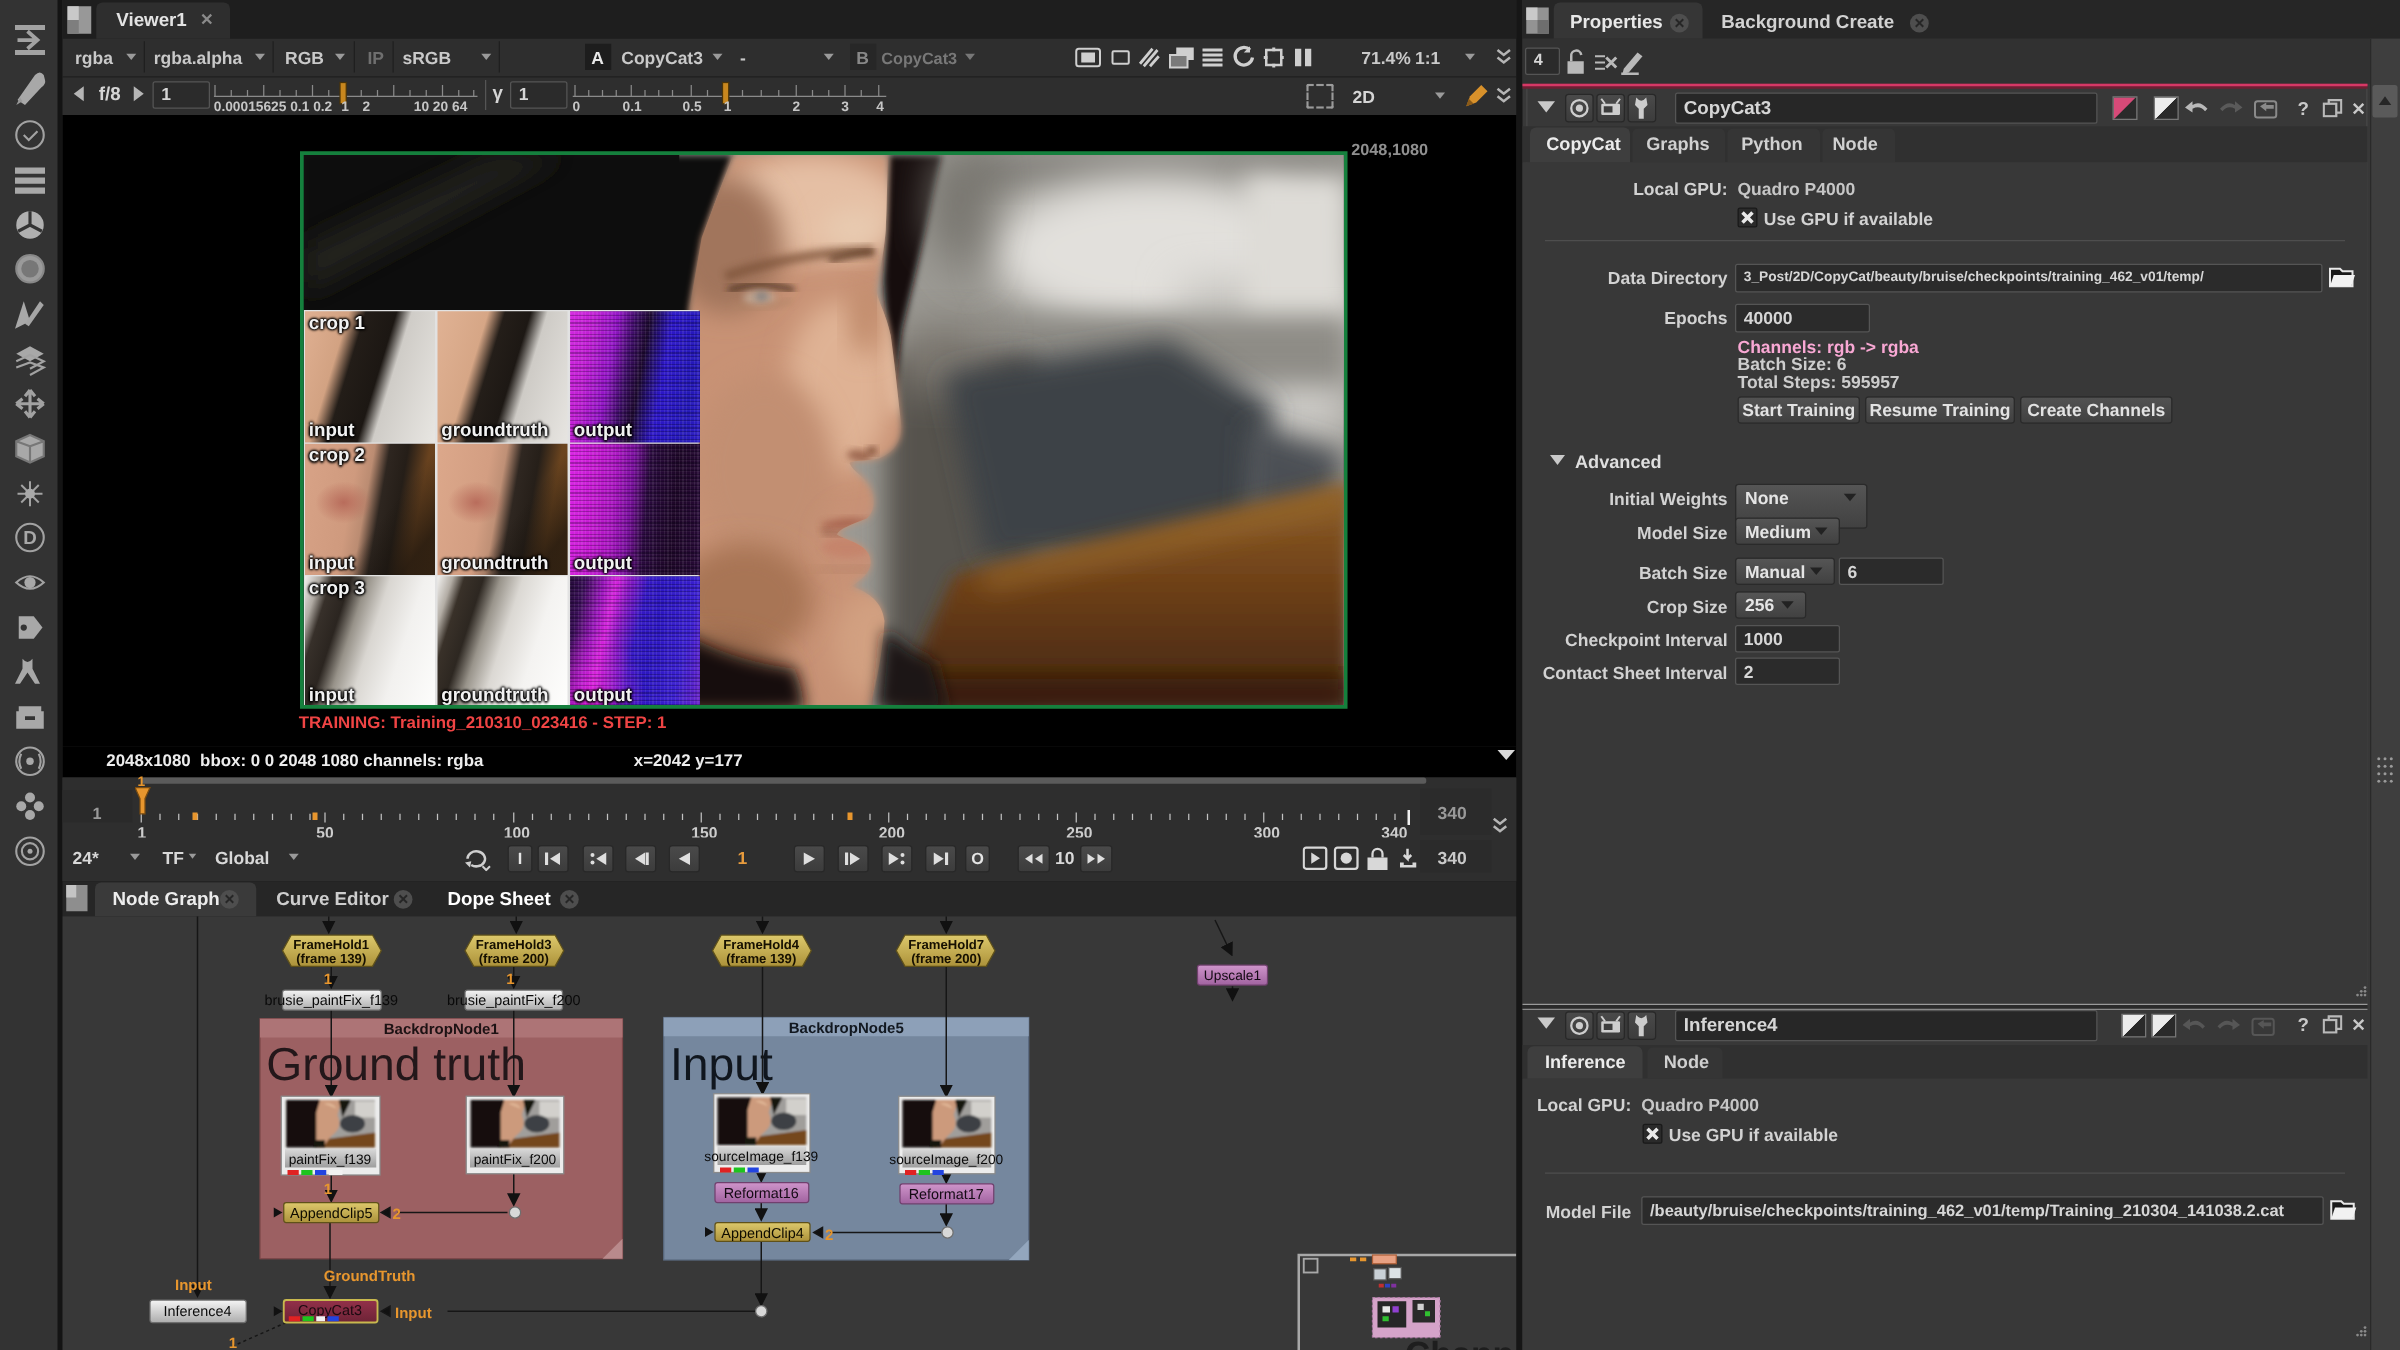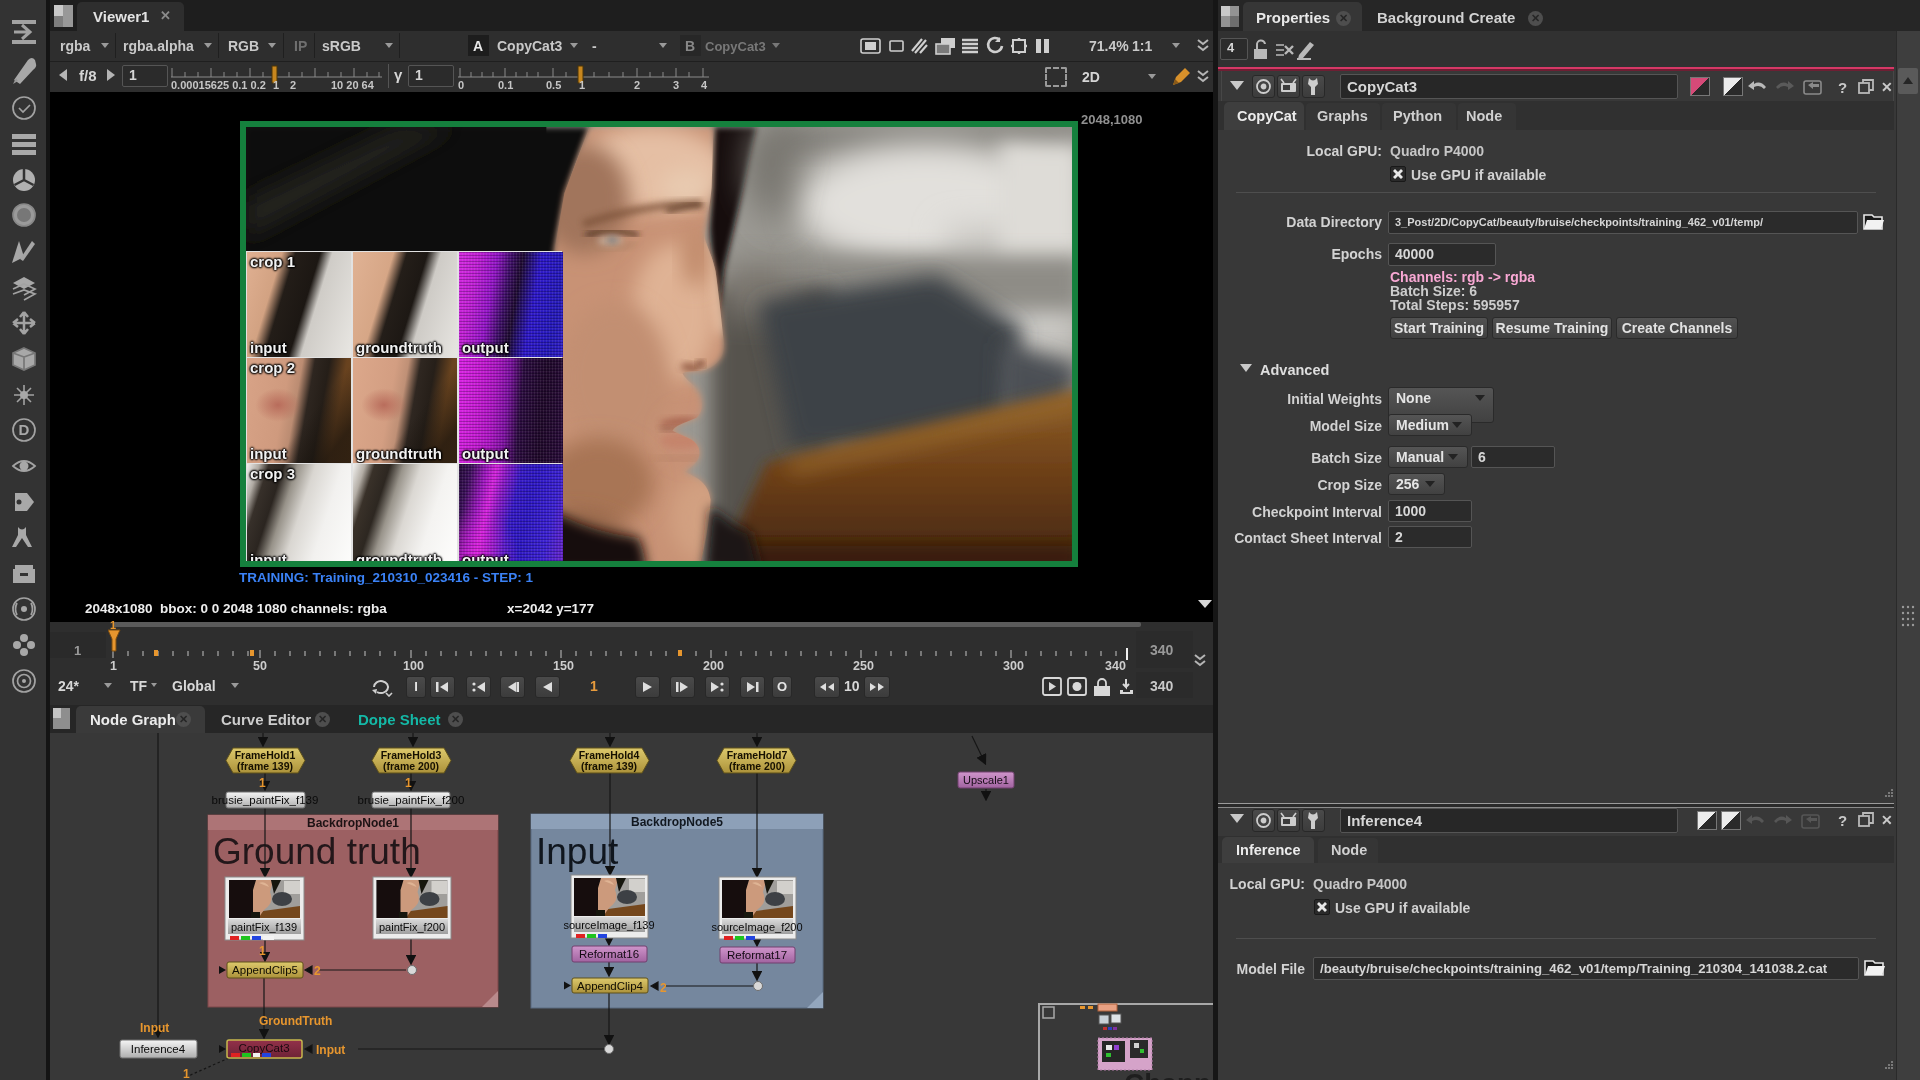--- a/index.html
+++ b/index.html
@@ -212,21 +212,21 @@
 <div class="ddc" style="left:1148px;top:74px;border-top-color:#9a9a9a;border-left-width:4px;border-right-width:4px;border-top-width:5px"></div>
 <svg class="a" style="left:1170px;top:66px" width="22" height="22" viewBox="0 0 22 22">
     <path d="M3 19 l3 -8 9 -9 5 5 -9 9 Z" fill="#d8912b"></path>
     <path d="M3 19 l6 -2 -4 -4 Z" fill="#8a5a18"></path>
   </svg>
 <svg class="a" style="left:1195px;top:70px" width="16" height="14" viewBox="0 0 16 14" fill="none" stroke="#b5b5b5" stroke-width="2">
     <path d="M3 1 l5 4 5 -4 M3 7 l5 4 5 -4"></path>
   </svg>
 
 <div class="a" style="left:50px;top:92px;width:1163px;height:505px;background:#000"></div>
-<div id="photoslot" class="a" style="left:240px;top:121px;width:838px;height:446px;border:6px solid #15803d;background:#0c0b0a;overflow:hidden">
+<div id="photoslot" class="a" style="left:240px;top:121px;width:838px;height:446px;border:3px solid #15803d;background:#0c0b0a;overflow:hidden">
 <svg width="836" height="444" viewBox="0 0 835 443" preserveAspectRatio="none">
 <defs>
 <filter id="b3" x="-30%" y="-30%" width="160%" height="160%">
           <feGaussianBlur stdDeviation="3"></feGaussianBlur>
         </filter>
 <filter id="b6" x="-30%" y="-30%" width="160%" height="160%">
           <feGaussianBlur stdDeviation="6"></feGaussianBlur>
         </filter>
 <filter id="b10" x="-40%" y="-40%" width="180%" height="180%">
           <feGaussianBlur stdDeviation="10"></feGaussianBlur>
@@ -339,21 +339,21 @@
       <div class="ilbl" style="bottom:1px">output</div>
     </div>
 </div>
 <style>
 .insetcell{width:104px;height:105px;overflow:hidden}
 .ilbl{position:absolute;left:3px;color:#f2f2f2;font-size:15px;font-weight:bold;text-shadow:0 1px 2px #000,1px 0 2px #000,0 -1px 2px #000,-1px 0 2px #000;line-height:17px}
 .scan{position:absolute;left:0;top:0;width:104px;height:105px;background:repeating-linear-gradient(180deg,rgba(0,0,10,0.25) 0 1px,rgba(255,255,255,0.04) 1px 2px,transparent 2px 3px),repeating-linear-gradient(90deg,rgba(255,255,255,0.08) 0 1px,transparent 1px 3px)}
 .lips{position:absolute;left:8px;top:30px;width:46px;height:34px;border-radius:50%;background:radial-gradient(ellipse,rgba(180,100,85,0.85),rgba(180,100,85,0) 70%)}
 </style>
 <div class="tx" style="left:1081px;top:112px;color:#909090;font-size:13px">2048,1080</div>
-<div class="tx" style="left:239px;top:570px;font-size:13.5px;color:#3b82f6">TRAINING: Training_210310_023416 - STEP: 1</div>
+<div class="tx" style="left:239px;top:570px;font-size:13.5px;color:#ef4444">TRAINING: Training_210310_023416 - STEP: 1</div>
 
 <div class="a" style="left:50px;top:597px;width:1163px;height:25px;background:#000"></div>
 <div class="tx" style="left:85px;top:601px;font-size:13.5px;color:#ededed">2048x1080&nbsp;&nbsp;bbox: 0 0 2048 1080 channels: rgba</div>
 <div class="tx" style="left:507px;top:601px;font-size:13.5px;color:#ededed">x=2042 y=177</div>
 <div class="a" style="left:1198px;top:600px;width:0;height:0;border-left:7px solid transparent;border-right:7px solid transparent;border-top:8px solid #d8d8d8"></div>
 
 <div class="a" style="left:50px;top:622px;width:1163px;height:83px;background:#2e2e2e"></div>
 <div class="a" style="left:113px;top:622px;width:1028px;height:5px;background:#5b5b5b;border-radius:2px"></div>
 <div class="a" style="left:50px;top:632px;width:56px;height:26px;background:#2a2a2a"></div>
 <div class="tx" style="left:74px;top:643px;color:#9a9a9a">1</div>
@@ -461,21 +461,21 @@
 <div class="a" style="left:50px;top:705px;width:1163px;height:28px;background:#262626"></div>
 <div class="a" style="left:53px;top:708px;width:17px;height:21px;background:#8e8e8e"></div>
 <div class="a" style="left:53px;top:708px;width:8px;height:10px;background:#c4c4c4"></div>
 <div class="a" style="left:76px;top:706px;width:129px;height:27px;background:#3a3a3a;border-radius:5px 5px 0 0"></div>
 <div class="tx" style="left:90px;top:711px;font-size:15px;color:#ececec">Node Graph</div>
 <div class="a" style="left:176px;top:712px;width:15px;height:15px;background:#4e4e4e;border-radius:8px"></div>
 <div class="tx" style="left:179px;top:713px;font-size:11px;color:#262626">✕</div>
 <div class="tx" style="left:221px;top:711px;font-size:15px;color:#cdcdcd">Curve Editor</div>
 <div class="a" style="left:315px;top:712px;width:15px;height:15px;background:#4e4e4e;border-radius:8px"></div>
 <div class="tx" style="left:318px;top:713px;font-size:11px;color:#262626">✕</div>
-<div class="tx" style="left:358px;top:711px;font-size:15px;color:#14b8a6">Dope Sheet</div>
+<div class="tx" style="left:358px;top:711px;font-size:15px;color:#ffffff">Dope Sheet</div>
 <div class="a" style="left:448px;top:712px;width:15px;height:15px;background:#4e4e4e;border-radius:8px"></div>
 <div class="tx" style="left:451px;top:713px;font-size:11px;color:#262626">✕</div>
 <svg class="a" style="left:50px;top:733px;background:#383838" width="1163" height="347" viewBox="0 0 1163 347">
 <defs>
 <linearGradient id="gY" x1="0" y1="0" x2="0" y2="1">
         <stop offset="0" stop-color="#ddc96c"></stop>
         <stop offset="1" stop-color="#ac923a"></stop>
       </linearGradient>
 <linearGradient id="gW" x1="0" y1="0" x2="0" y2="1">
         <stop offset="0" stop-color="#f5f5f5"></stop>

